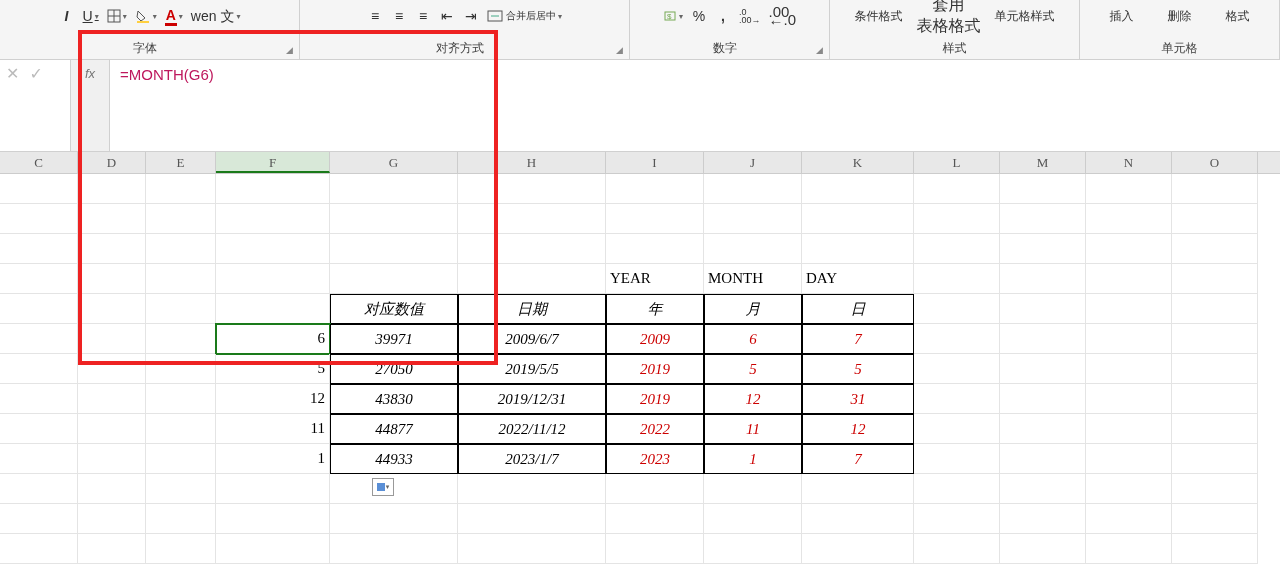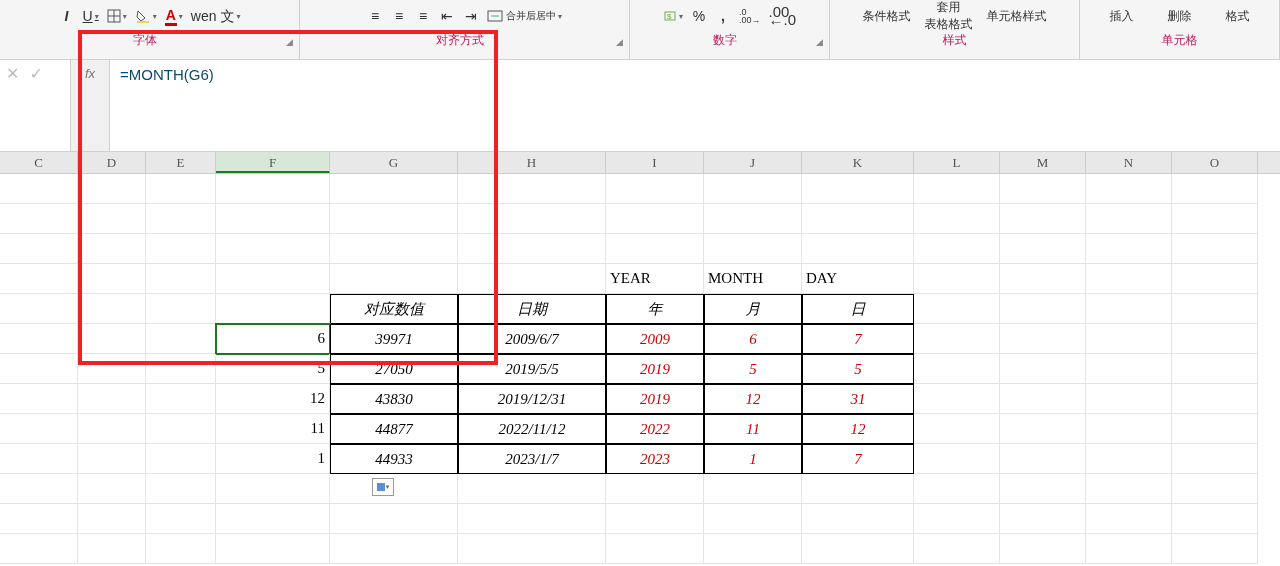--- a/index.html
+++ b/index.html
@@ -2,31 +2,31 @@
 <html><head>
 <meta charset="utf-8">
 <style>
   * { box-sizing: border-box; margin: 0; padding: 0; }
   body { font-family: "Microsoft YaHei", Arial, sans-serif; font-size: 13px; background: #fff; width: 1280px; height: 566px; overflow: hidden; position: relative; }
 
   
   .ribbon { height: 60px; width: 100%; border-bottom: 1px solid #d0d0d0; background: #f5f5f5; display: flex; }
   .ribbon-group { display: flex; flex-direction: column; align-items: center; border-right: 1px solid #d0d0d0; padding: 0 4px; height: 60px; }
   .ribbon-icons { display: flex; align-items: center; gap: 4px; height: 32px; }
-  .ribbon-label { font-size: 12px; color: #be185d; }
+  .ribbon-label { font-size: 12px; color: #404040; margin-top: 8px; }
   .rbtn { display: inline-flex; align-items: center; justify-content: center; min-width: 20px; height: 22px; font-size: 14px; color: #333; cursor: pointer; padding: 0 2px; }
   .caret::after { content: "▾"; font-size: 8px; color: #666; margin-left: 2px; }
   .dialog-launcher { font-size: 9px; color: #888; align-self: flex-end; margin-bottom: 2px; margin-right: 2px; }
 
   
   .formula-row { display: flex; align-items: stretch; height: 92px; border-bottom: 1px solid #d0d0d0; }
   .name-box-controls { display: flex; align-items: flex-start; padding-top: 4px; gap: 10px; padding-left: 6px; width: 70px; }
   .nbc-btn { color: #bbb; font-size: 16px; cursor: pointer; }
   .fx-cell { width: 40px; border-left: 1px solid #d0d0d0; border-right: 1px solid #d0d0d0; display: flex; align-items: flex-start; justify-content: center; padding-top: 6px; font-style: italic; color: #777; background: #f0f0f0;}
-  .formula-input { flex: 1; padding: 6px 10px; font-size: 15px; color: #0c4a6e; background: #fff; }
+  .formula-input { flex: 1; padding: 6px 10px; font-size: 15px; color: #be185d; background: #fff; }
 
   
   .grid { position: relative; }
   .col-headers { display: flex; height: 22px; background: #e8e8e8; border-bottom: 1px solid #ccc; }
   .col-header { border-right: 1px solid #ccc; text-align: center; font-size: 13px; color: #555; line-height: 22px; font-family: "SimSun", serif; }
   .col-header.active { background: #d8e8d8; border-bottom: 2px solid #1a7a1a; }
   .cells { position: relative; }
   .row { display: flex; height: 30px; }
   .cell { border-right: 1px solid #e4e4e4; border-bottom: 1px solid #e4e4e4; padding: 0 4px; display: flex; align-items: center; font-size: 15px; font-family: "SimSun", serif; }
   .right { justify-content: flex-end; }
@@ -117,21 +117,21 @@
     </div>
     <div style="display:flex;width:100%;justify-content:space-between;align-items:flex-end">
       <span class="ribbon-label" style="margin-left:auto;margin-right:auto">数字</span>
       <span class="dialog-launcher">◢</span>
     </div>
   </div>
 
   <div class="ribbon-group" style="width:250px">
     <div class="ribbon-icons" style="gap:10px">
       <span class="rbtn" style="font-size:12px;white-space:pre">条件格式</span>
-      <span class="rbtn" style="font-size:12px;white-space:pre;text-align:center">套用
+      <span class="rbtn" style="font-size:16px;white-space:pre;text-align:center">套用
 表格格式</span>
       <span class="rbtn" style="font-size:12px">单元格样式</span>
     </div>
     <span class="ribbon-label">样式</span>
   </div>
 
   <div class="ribbon-group" style="width:200px">
     <div class="ribbon-icons" style="gap:30px">
       <span class="rbtn" style="font-size:12px">插入</span>
       <span class="rbtn" style="font-size:12px">删除</span>

